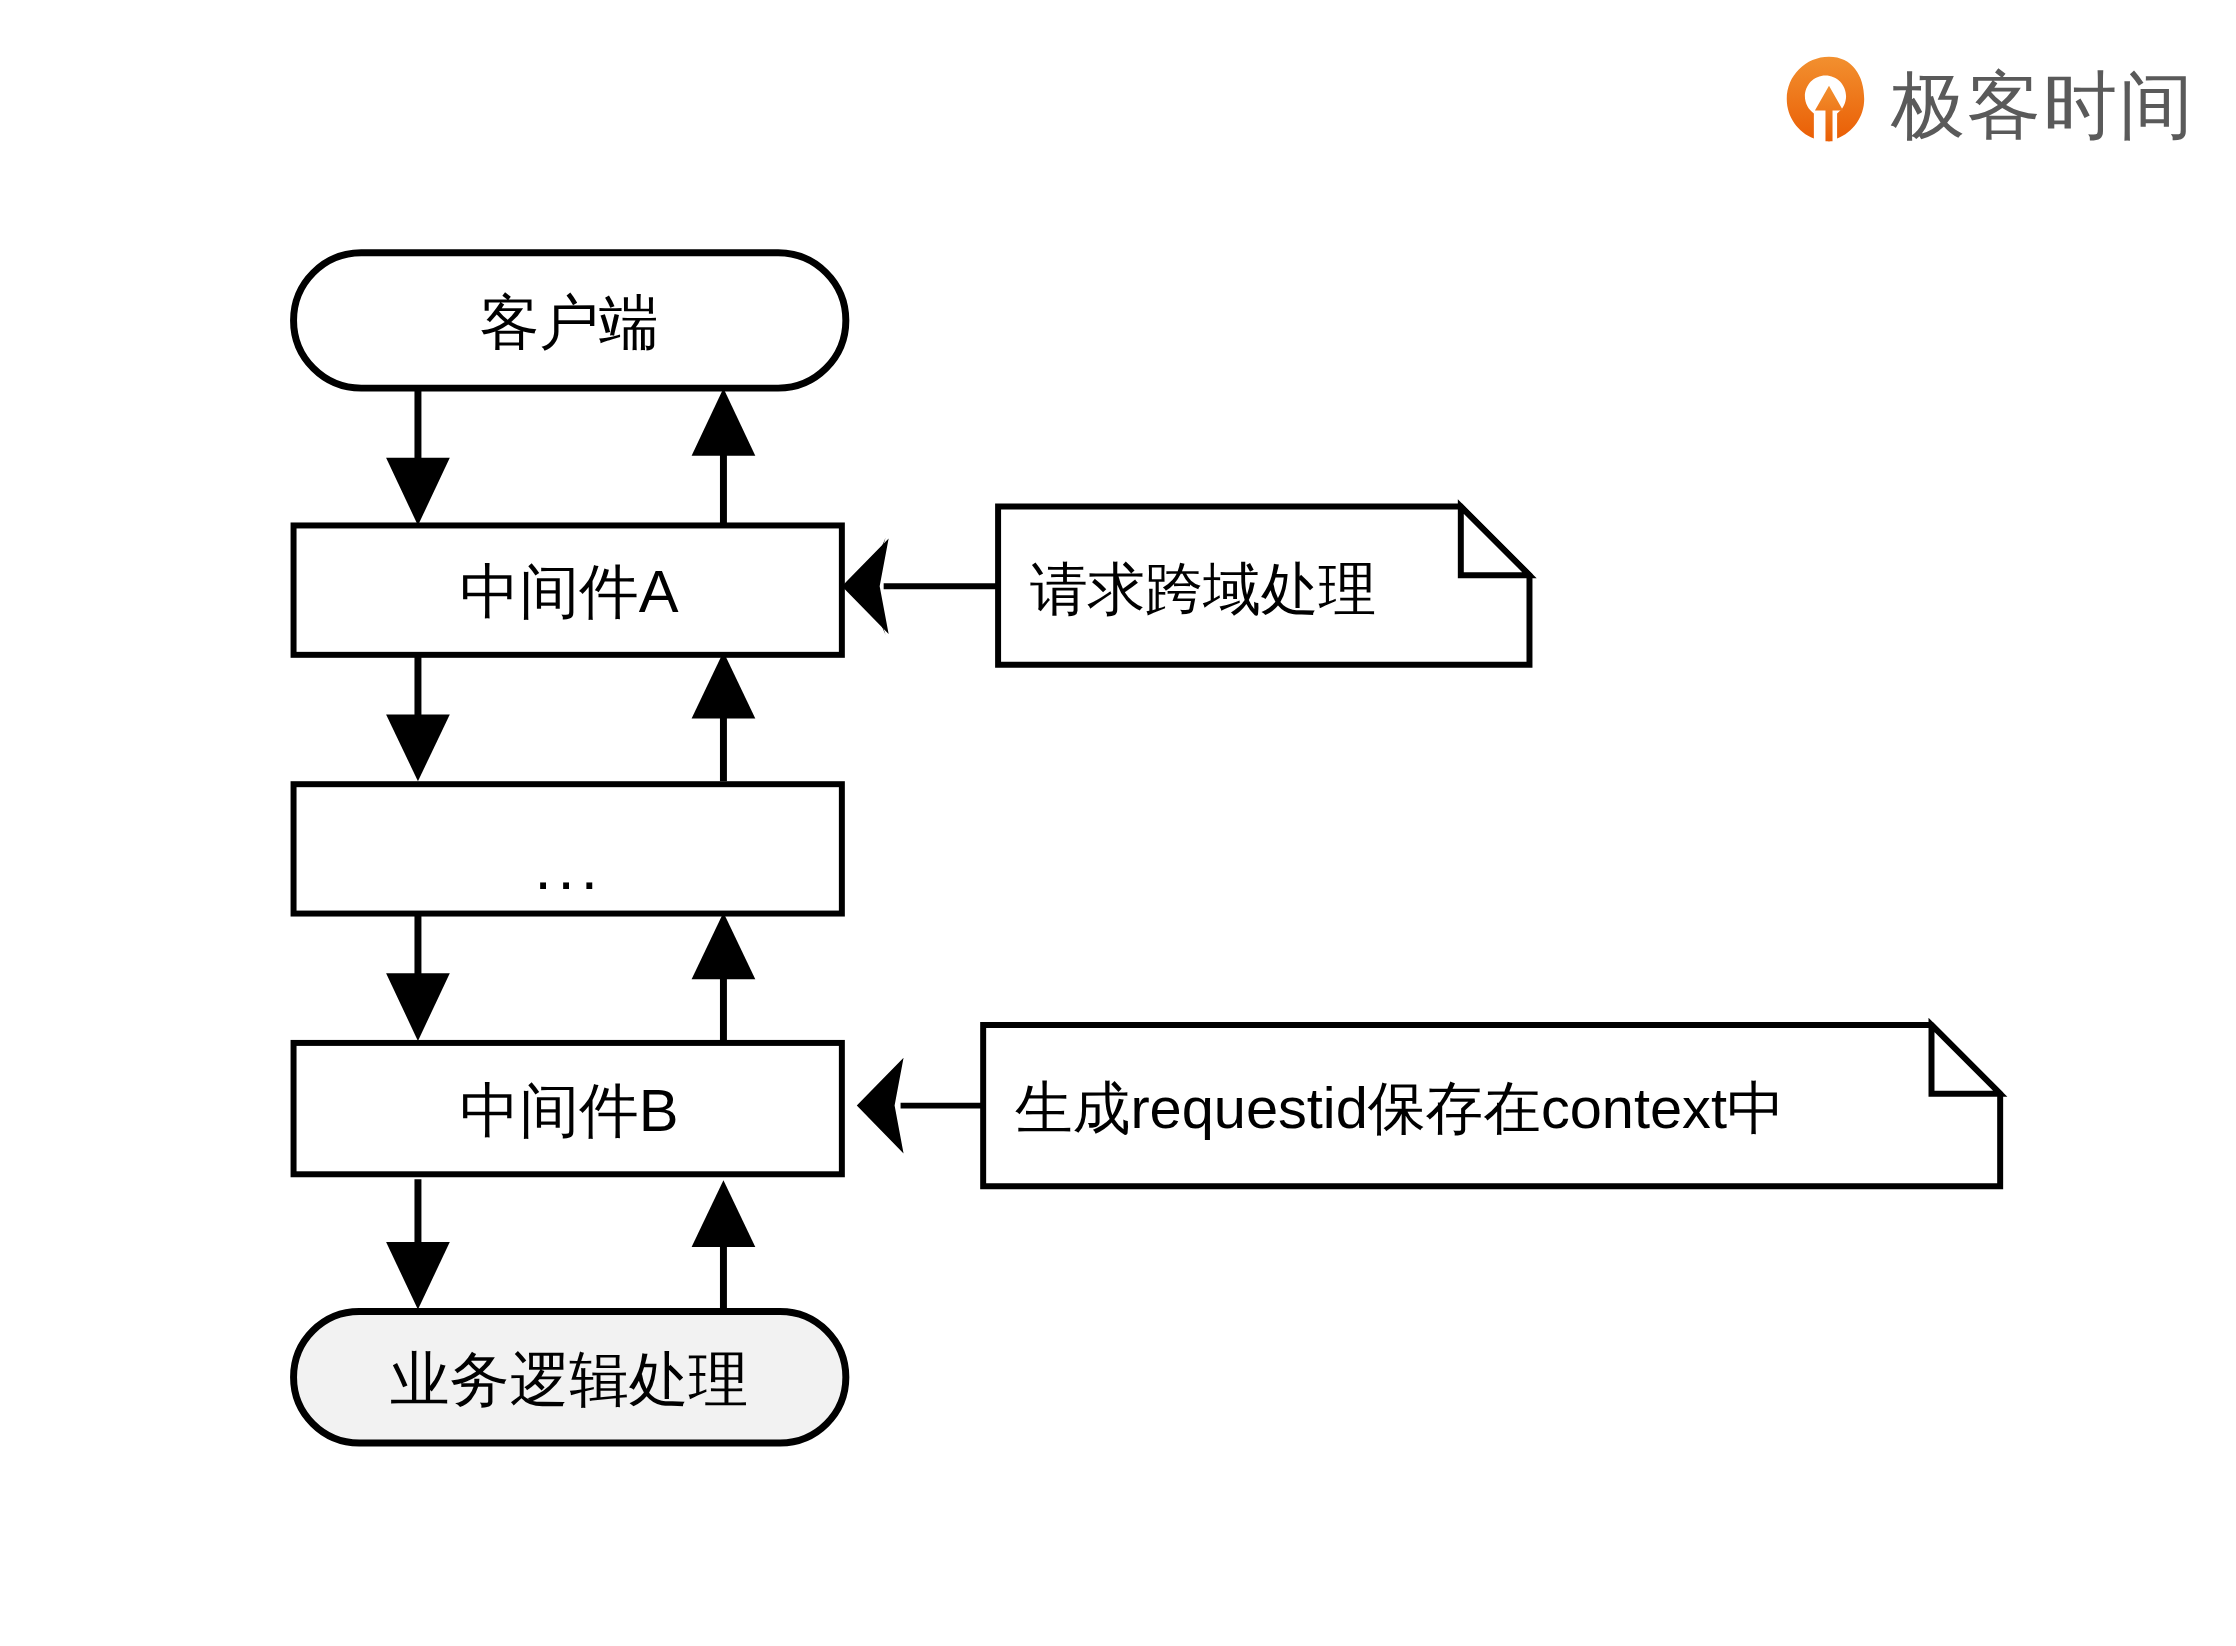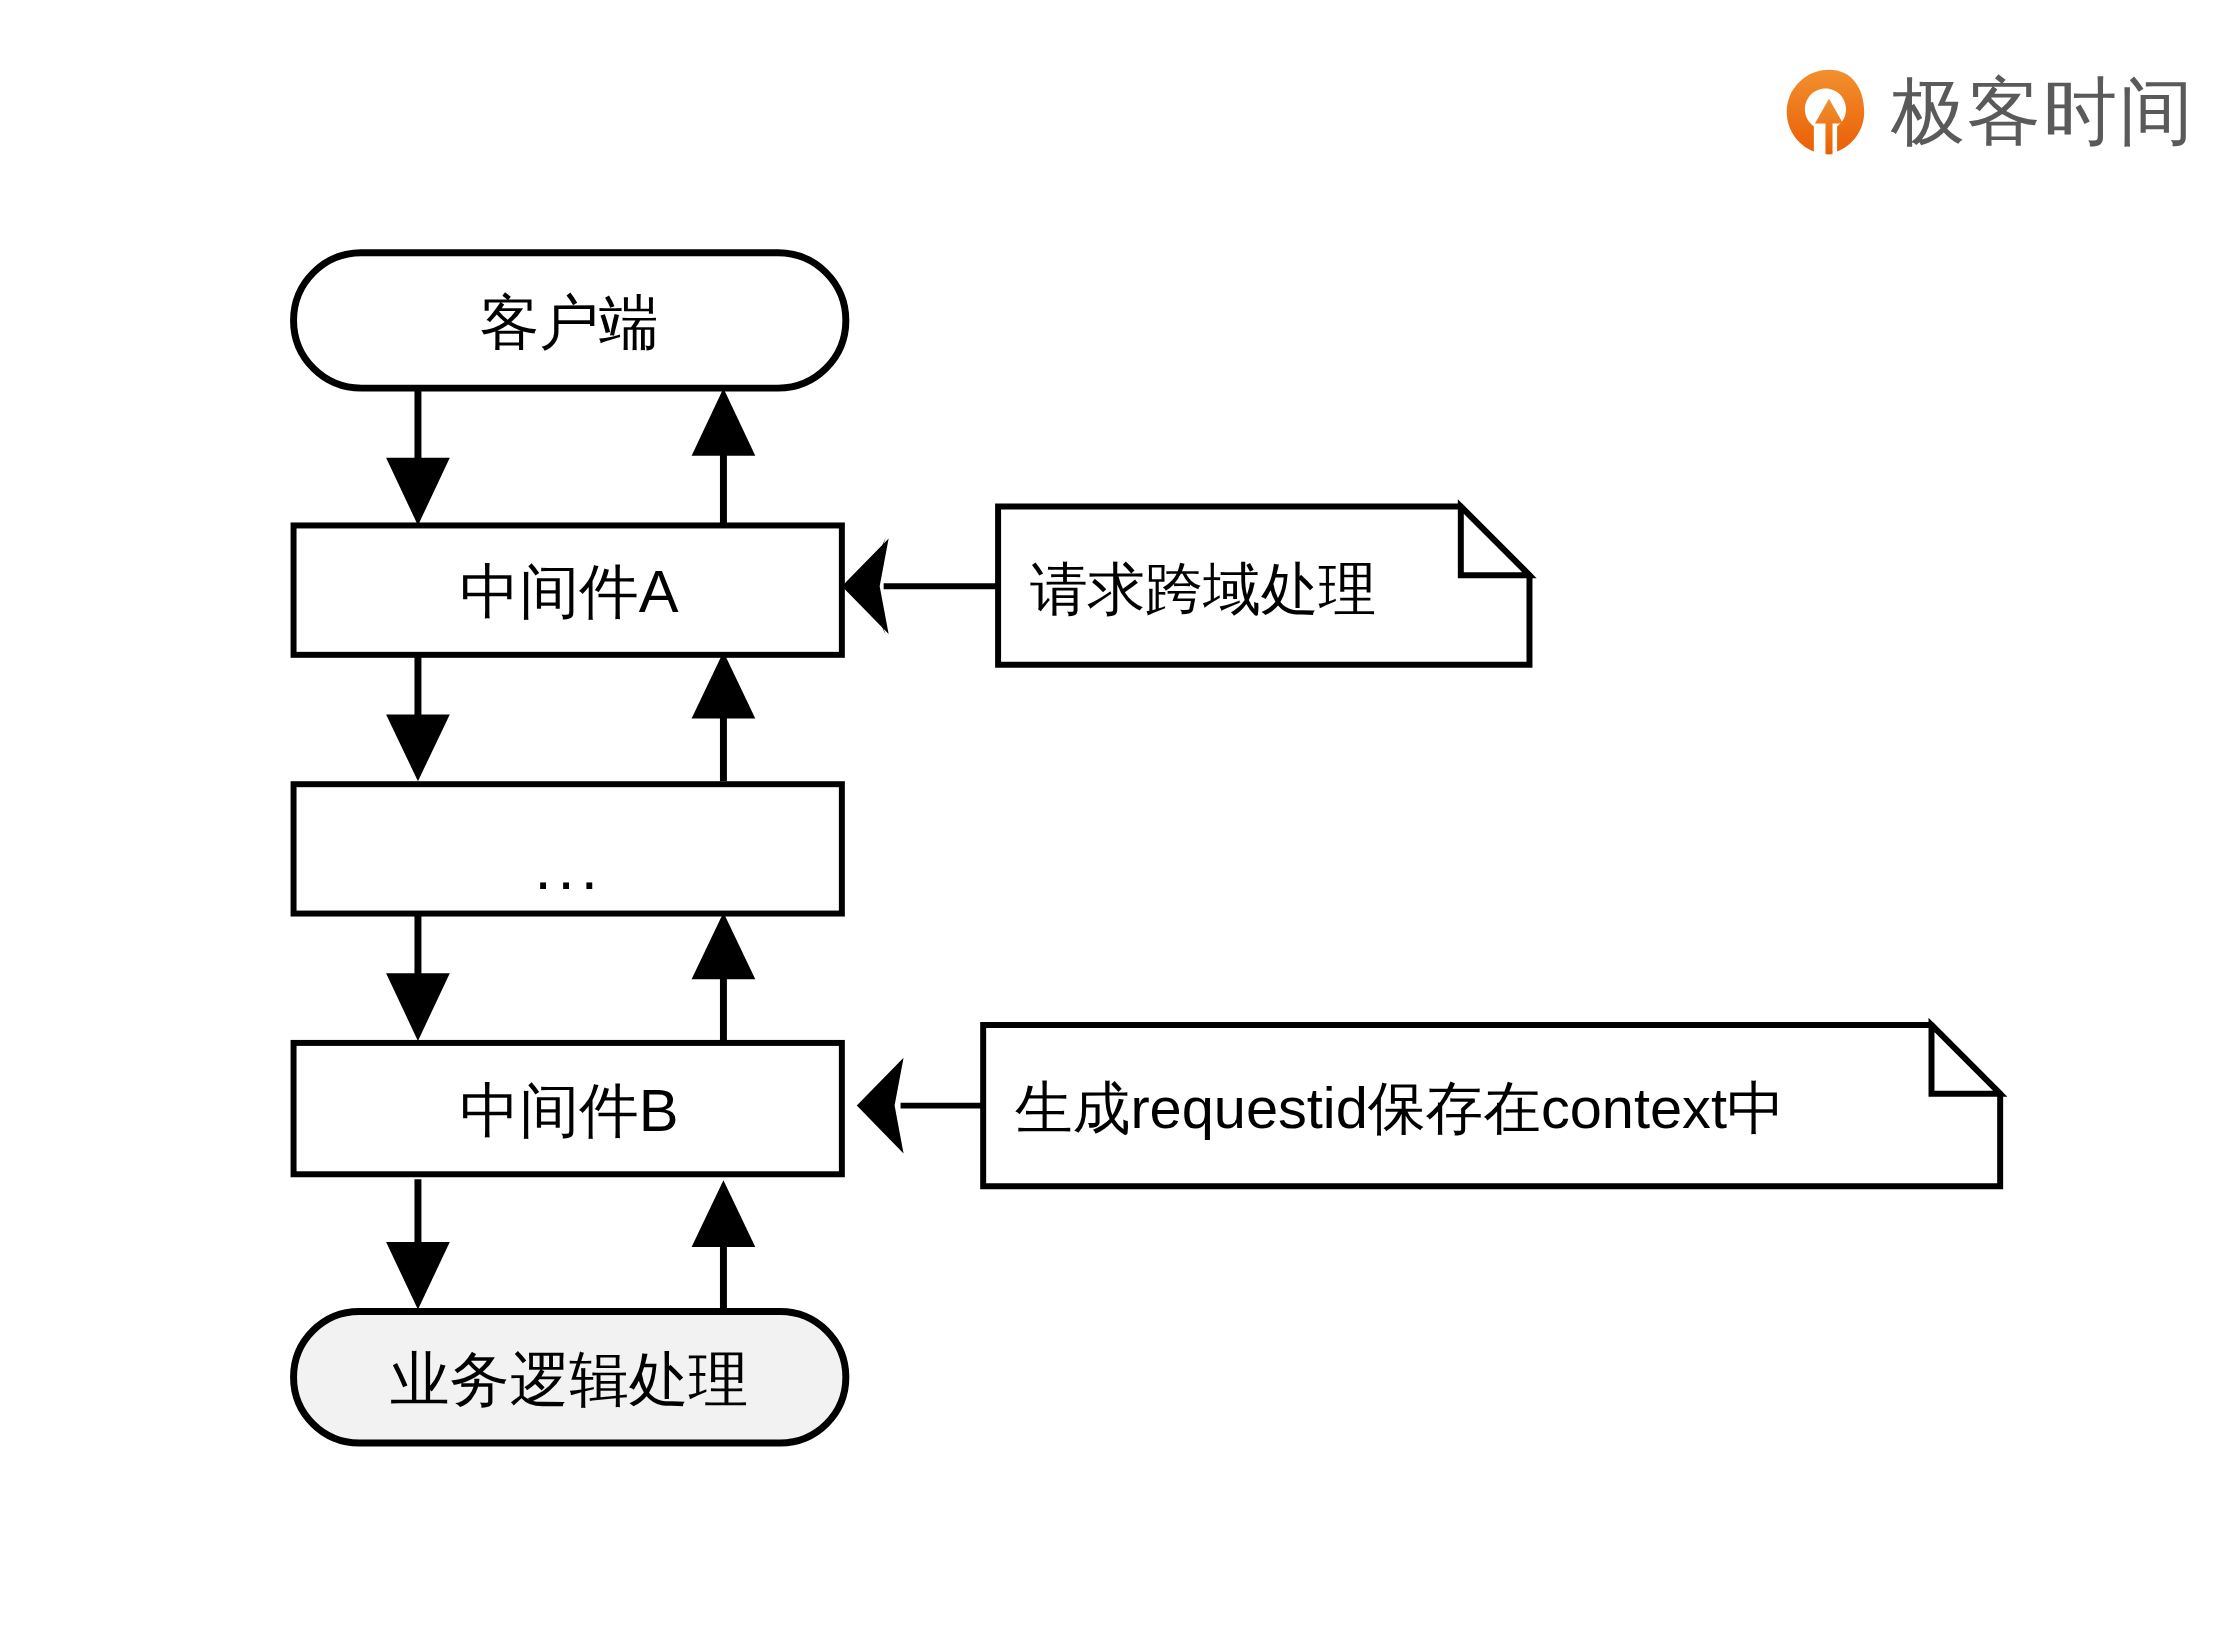--- a/index.html
+++ b/index.html
@@ -17,24 +17,24 @@
   }
   #stage {
     position: absolute;
     top: 0; left: 0;
     width: 2237px;
     height: 1647px;
     background: #ffffff;
   }
   .brand {
     position: absolute;
-    top: 56px;
+    top: 32px;
     right: 42px;
     display: flex;
-    align-items: center;
+    align-items: flex-end;
     gap: 18px;
     height: 111px;
   }
   .brand-mark {
     width: 88px;
     height: 88px;
     flex: 0 0 auto;
     display: block;
   }
   .brand-text {

